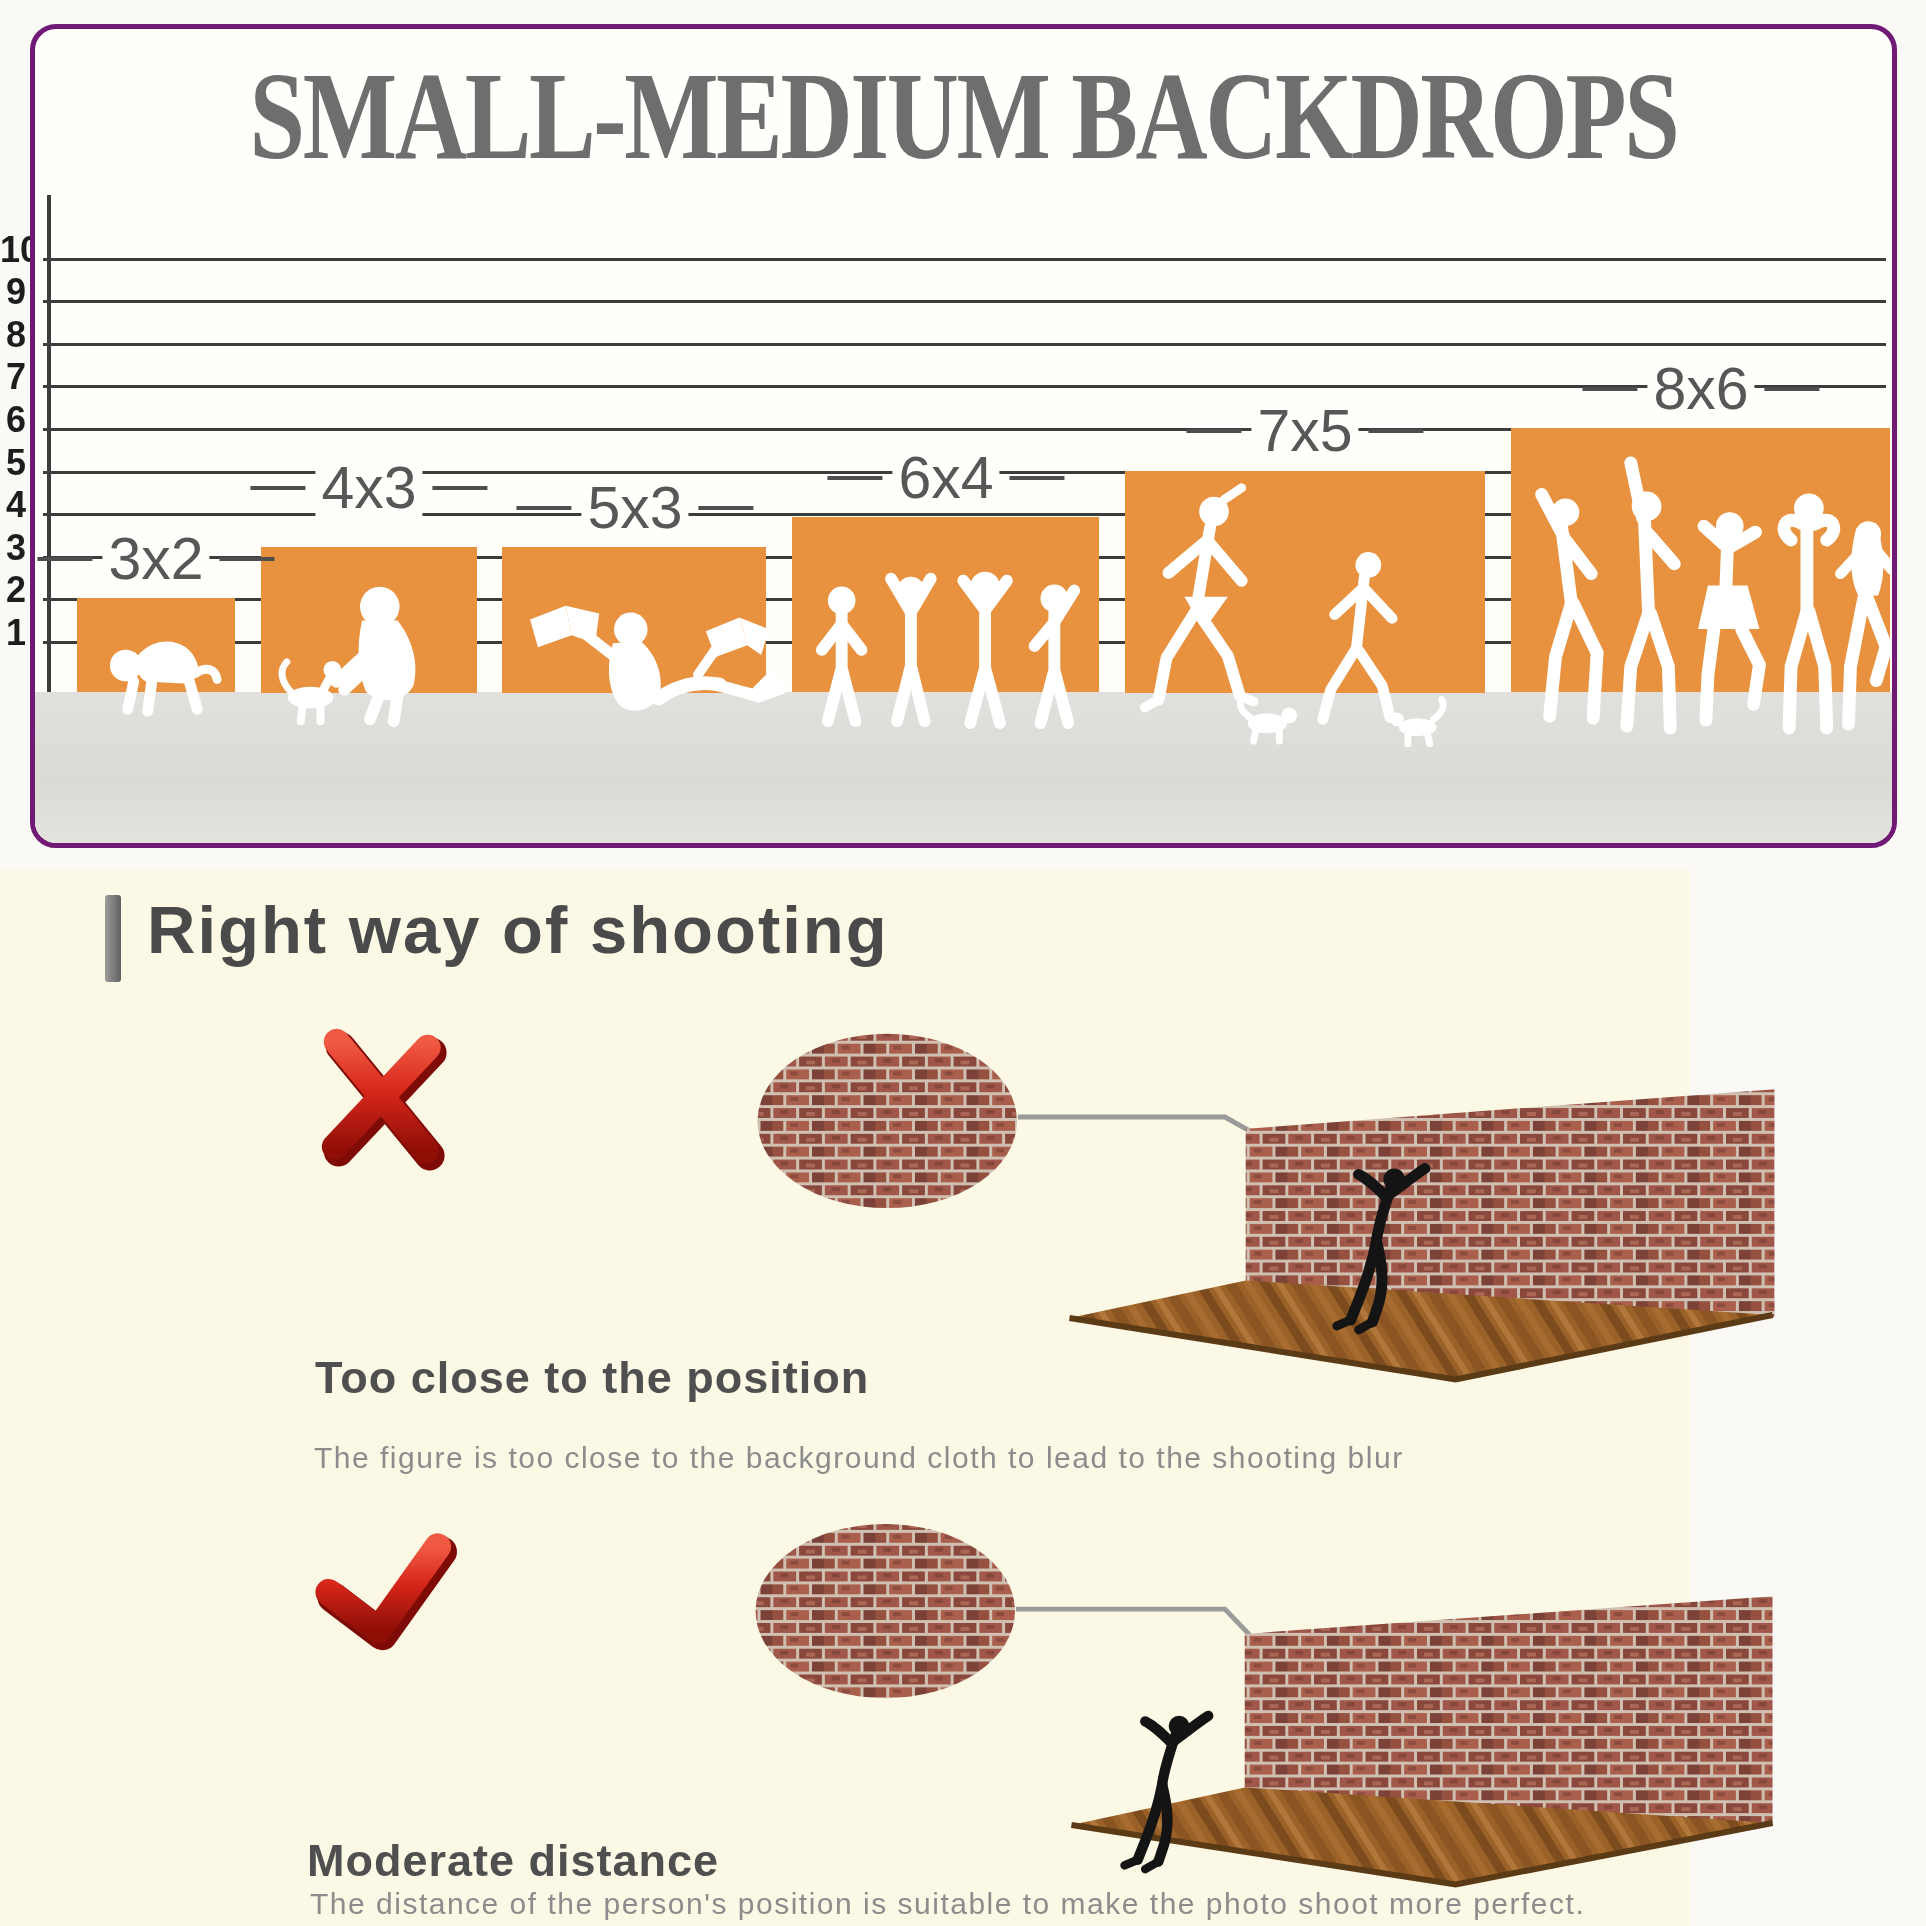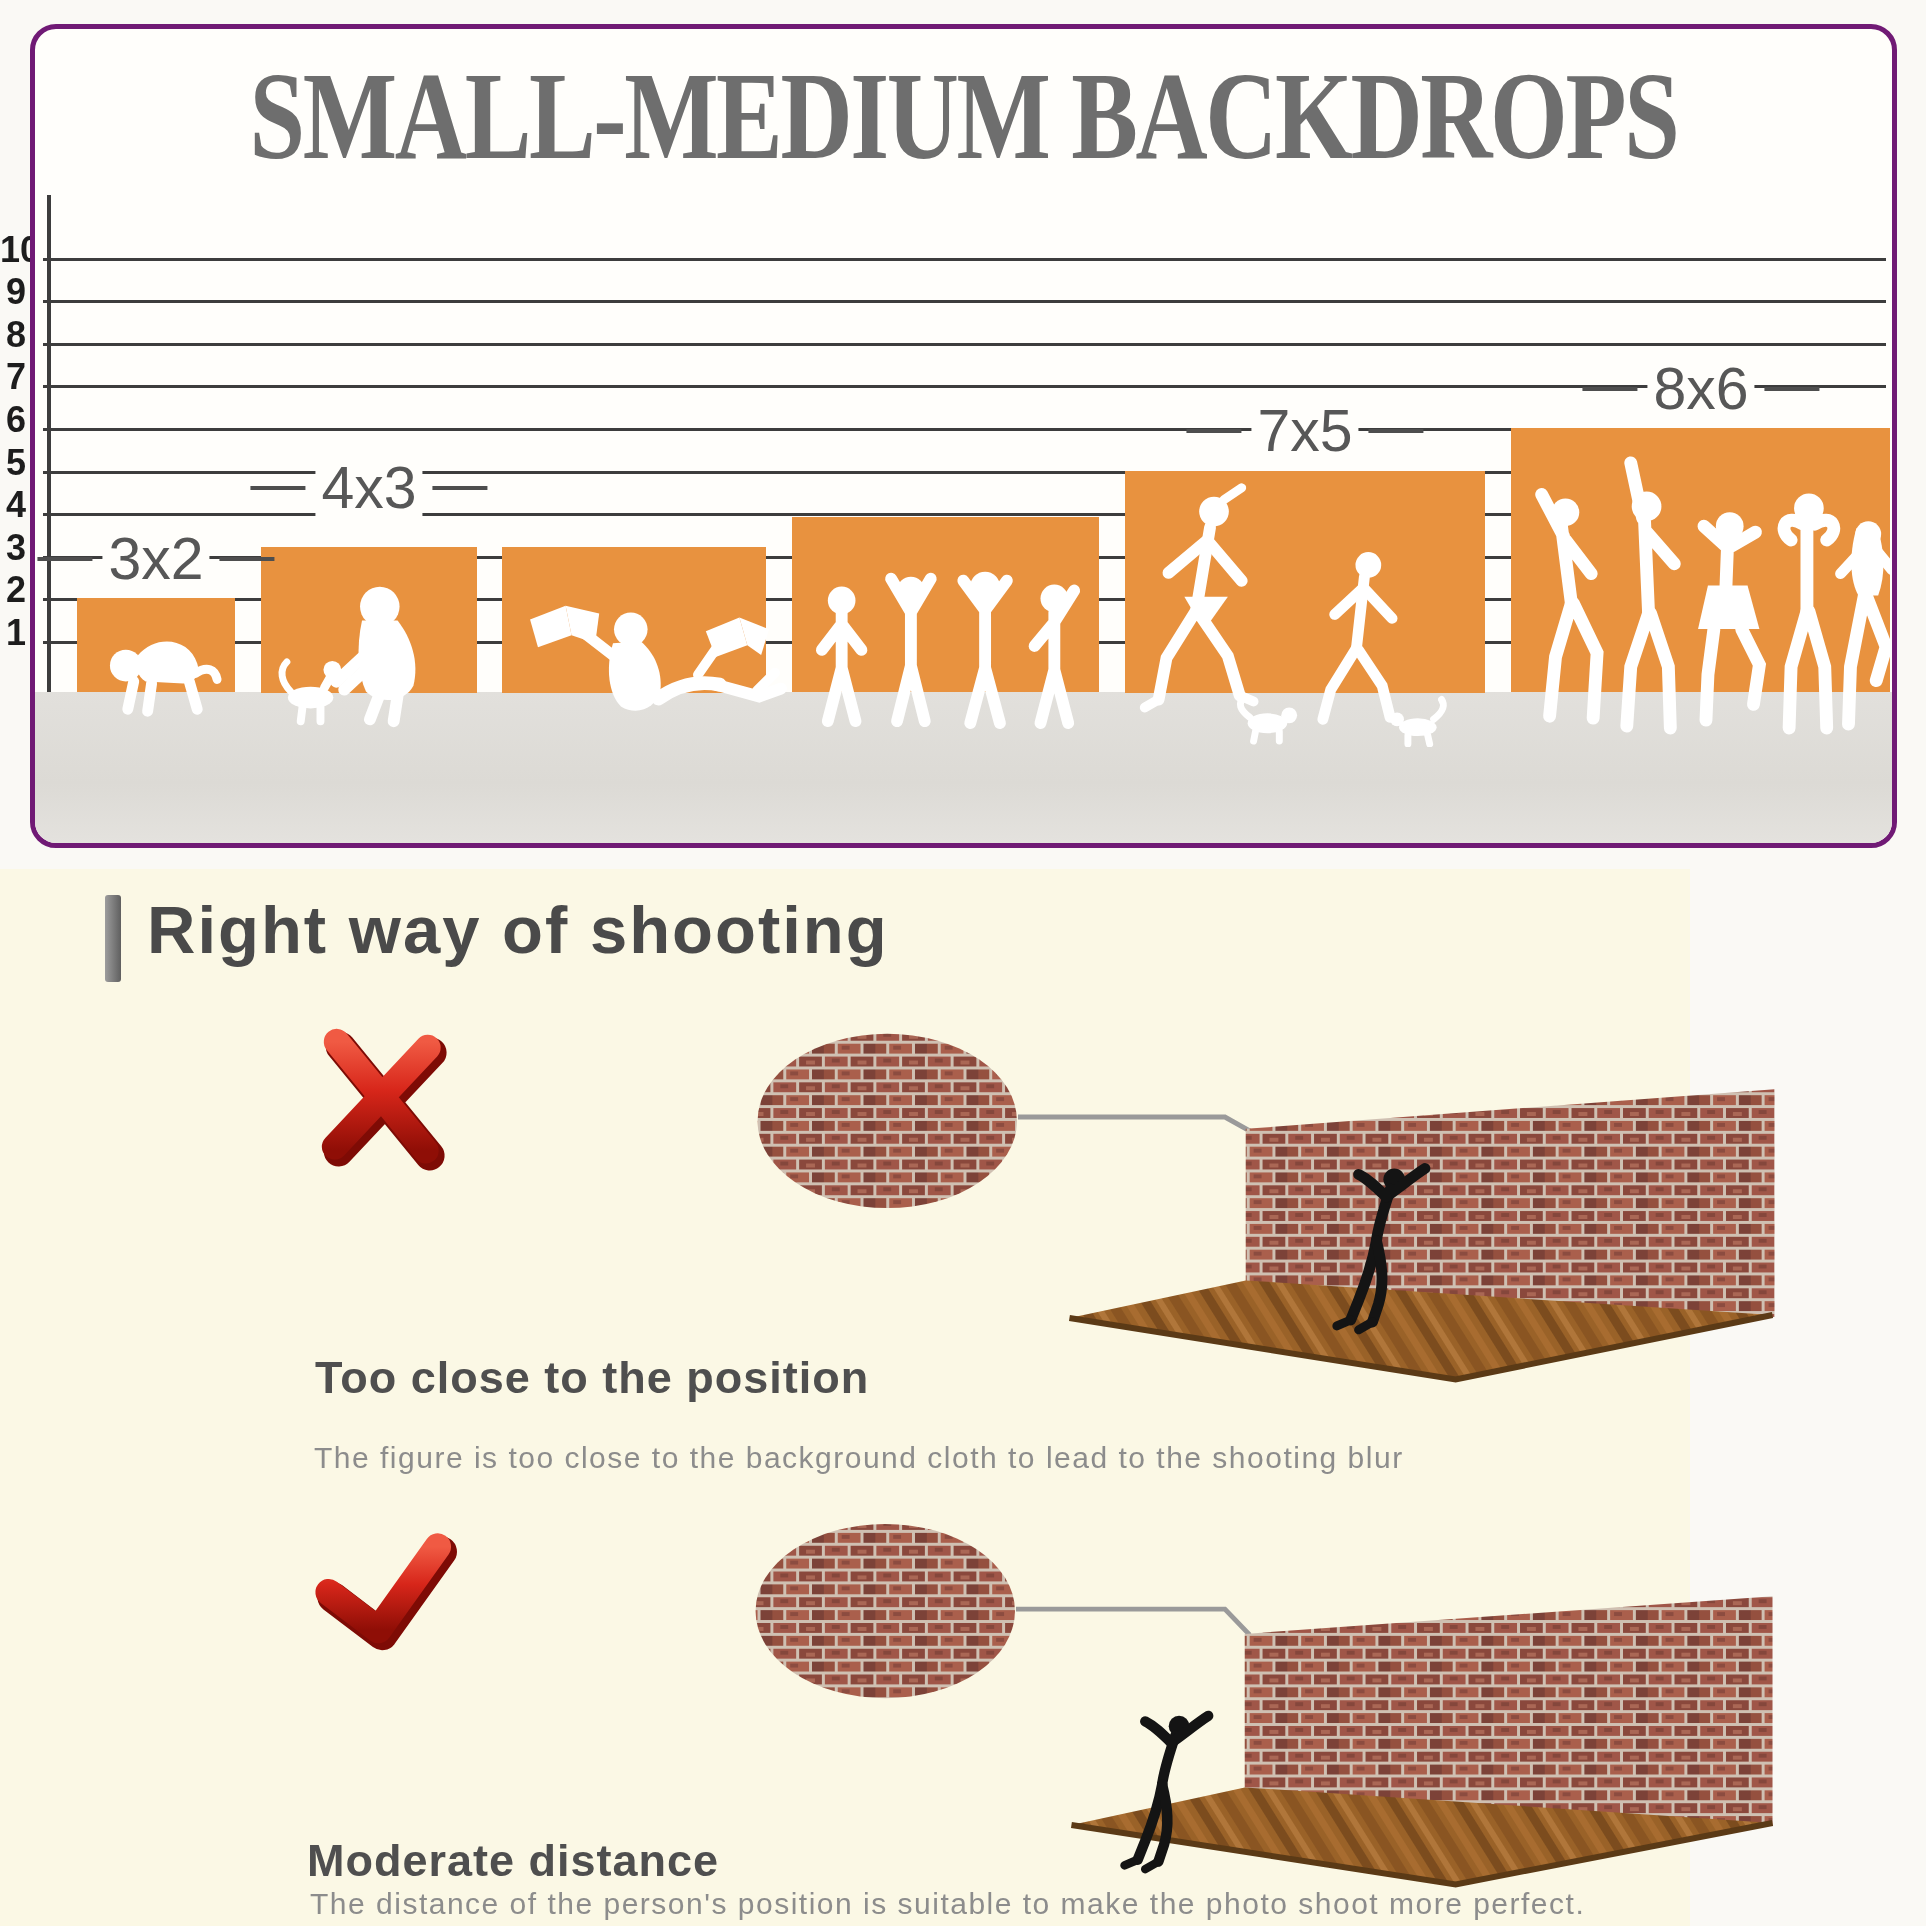--- a/index.html
+++ b/index.html
@@ -84,20 +84,30 @@
       <div class="bar" style="left:1476px;top:399px; width:379px; height:264px"></div>
 
       <div class="blabel" style="left:121px; top:496px">
         <span class="dash"></span>
         <span class="bltext">3x2</span>
         <span class="dash"></span>
       </div>
       <div class="blabel" style="left:334px; top:425px">
         <span class="dash"></span>
         <span class="bltext">4x3</span>
+        <span class="dash"></span>
+      </div>
+      <div class="blabel" style="left:600px; top:445px">
+        <span class="dash"></span>
+        <span class="bltext">5x3</span>
+        <span class="dash"></span>
+      </div>
+      <div class="blabel" style="left:911px; top:415px">
+        <span class="dash"></span>
+        <span class="bltext">6x4</span>
         <span class="dash"></span>
       </div>
       <div class="blabel" style="left:1270px;top:368px">
         <span class="dash"></span>
         <span class="bltext">7x5</span>
         <span class="dash"></span>
       </div>
       <div class="blabel" style="left:1666px;top:326px">
         <span class="dash"></span>
         <span class="bltext">8x6</span>

